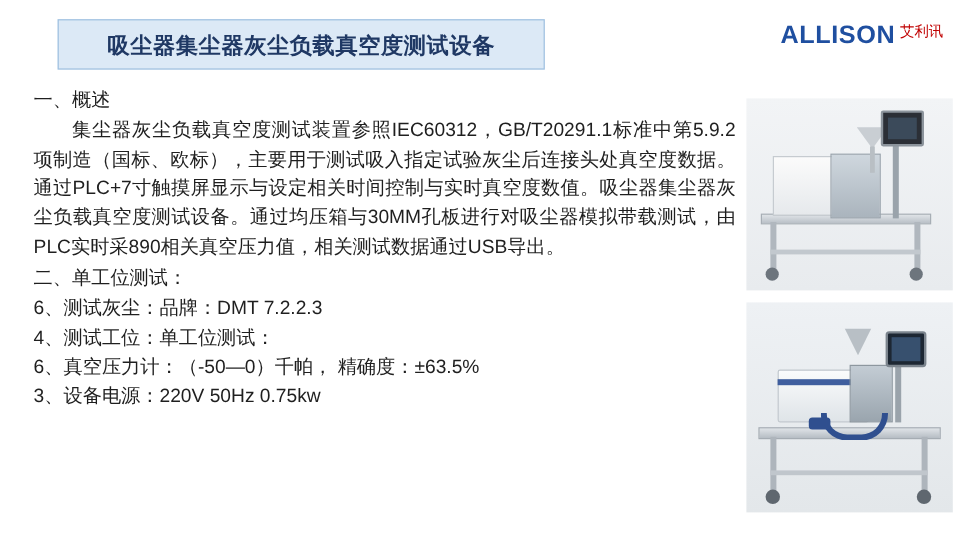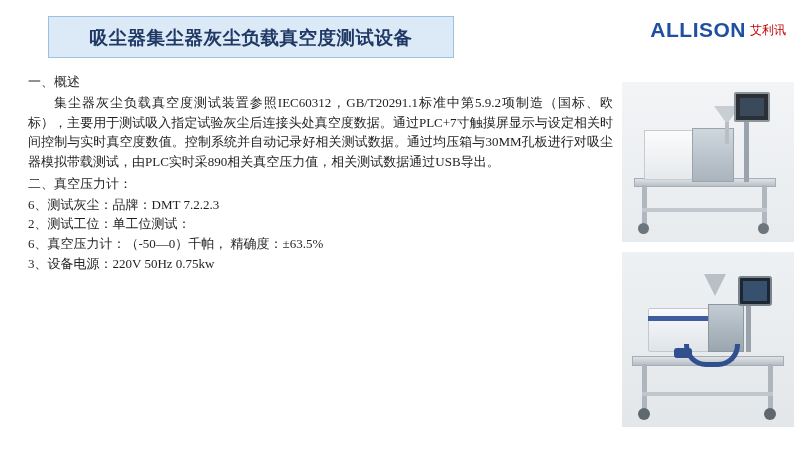--- a/index.html
+++ b/index.html
@@ -40,21 +40,21 @@
     letter-spacing: 0.5px;
     white-space: nowrap;
   }
 
   
   .logo {
     position: absolute;
     right: 14px;
     top: 18px;
     display: flex;
-    align-items: center;
+    align-items: flex-start;
     gap: 4px;
   }
   .logo-en {
     font-size: 21px;
     font-weight: bold;
     color: #1f4fa0;
     letter-spacing: 0.5px;
   }
   .logo-cn {
     font-size: 12px;
@@ -62,23 +62,22 @@
     color: #c00000;
   }
 
   
   .content {
     position: absolute;
     left: 28px;
     top: 72px;
     width: 585px;
     color: #1f1f1f;
-    font-size: 13px;
+    font-size: 16px;
     line-height: 1.52;
-    font-family: Liberation Serif, serif;
   }
   .content .heading {
     margin: 0 0 1px 0;
   }
   .content .para {
     margin: 0 0 2px 0;
     text-indent: 2em;
     text-align: justify;
   }
   .content .item {
@@ -222,24 +221,24 @@
     <span class="title-text">吸尘器集尘器灰尘负载真空度测试设备</span>
   </div>
 
   <div class="logo">
     <span class="logo-en">ALLISON</span>
     <span class="logo-cn">艾利讯</span>
   </div>
 
   <div class="content">
     <p class="heading">一、概述</p>
-    <p class="para">集尘器灰尘负载真空度测试装置参照IEC60312，GB/T20291.1标准中第5.9.2项制造（国标、欧标），主要用于测试吸入指定试验灰尘后连接头处真空度数据。通过PLC+7寸触摸屏显示与设定相关时间控制与实时真空度数值。控制系统并自动记录好相关测试数据。通过均压箱与30MM孔板进行对吸尘器模拟带载测试，由PLC实时采890相关真空压力值，相关测试数据通过USB导出。</p>
-    <p class="heading">二、真空压力计：</p>
+    <p class="para">集尘器灰尘负载真空度测试装置参照IEC60312，GB/T20291.1标准中第5.9.2项制造（国标、欧标），主要用于测试吸入指定试验灰尘后连接头处真空度数据。通过PLC+7寸触摸屏显示与设定相关时间控制与实时真空度数值。吸尘器集尘器灰尘负载真空度测试设备。通过均压箱与30MM孔板进行对吸尘器模拟带载测试，由PLC实时采890相关真空压力值，相关测试数据通过USB导出。</p>
+    <p class="heading">二、单工位测试：</p>
     <p class="item">6、测试灰尘：品牌：DMT  7.2.2.3</p>
-    <p class="item">2、测试工位：单工位测试：</p>
+    <p class="item">4、测试工位：单工位测试：</p>
     <p class="item">6、真空压力计：（-50—0）千帕，    精确度：±63.5%</p>
     <p class="item">3、设备电源：220V  50Hz  0.75kw</p>
   </div>
 
   <div class="photo photo-top">
     <div class="ph-inner m1-table"></div>
     <div class="ph-inner m1-cabinet"></div>
     <div class="ph-inner m1-cab2"></div>
     <div class="ph-inner m1-funnel"></div>
     <div class="ph-inner m1-tube"></div>

